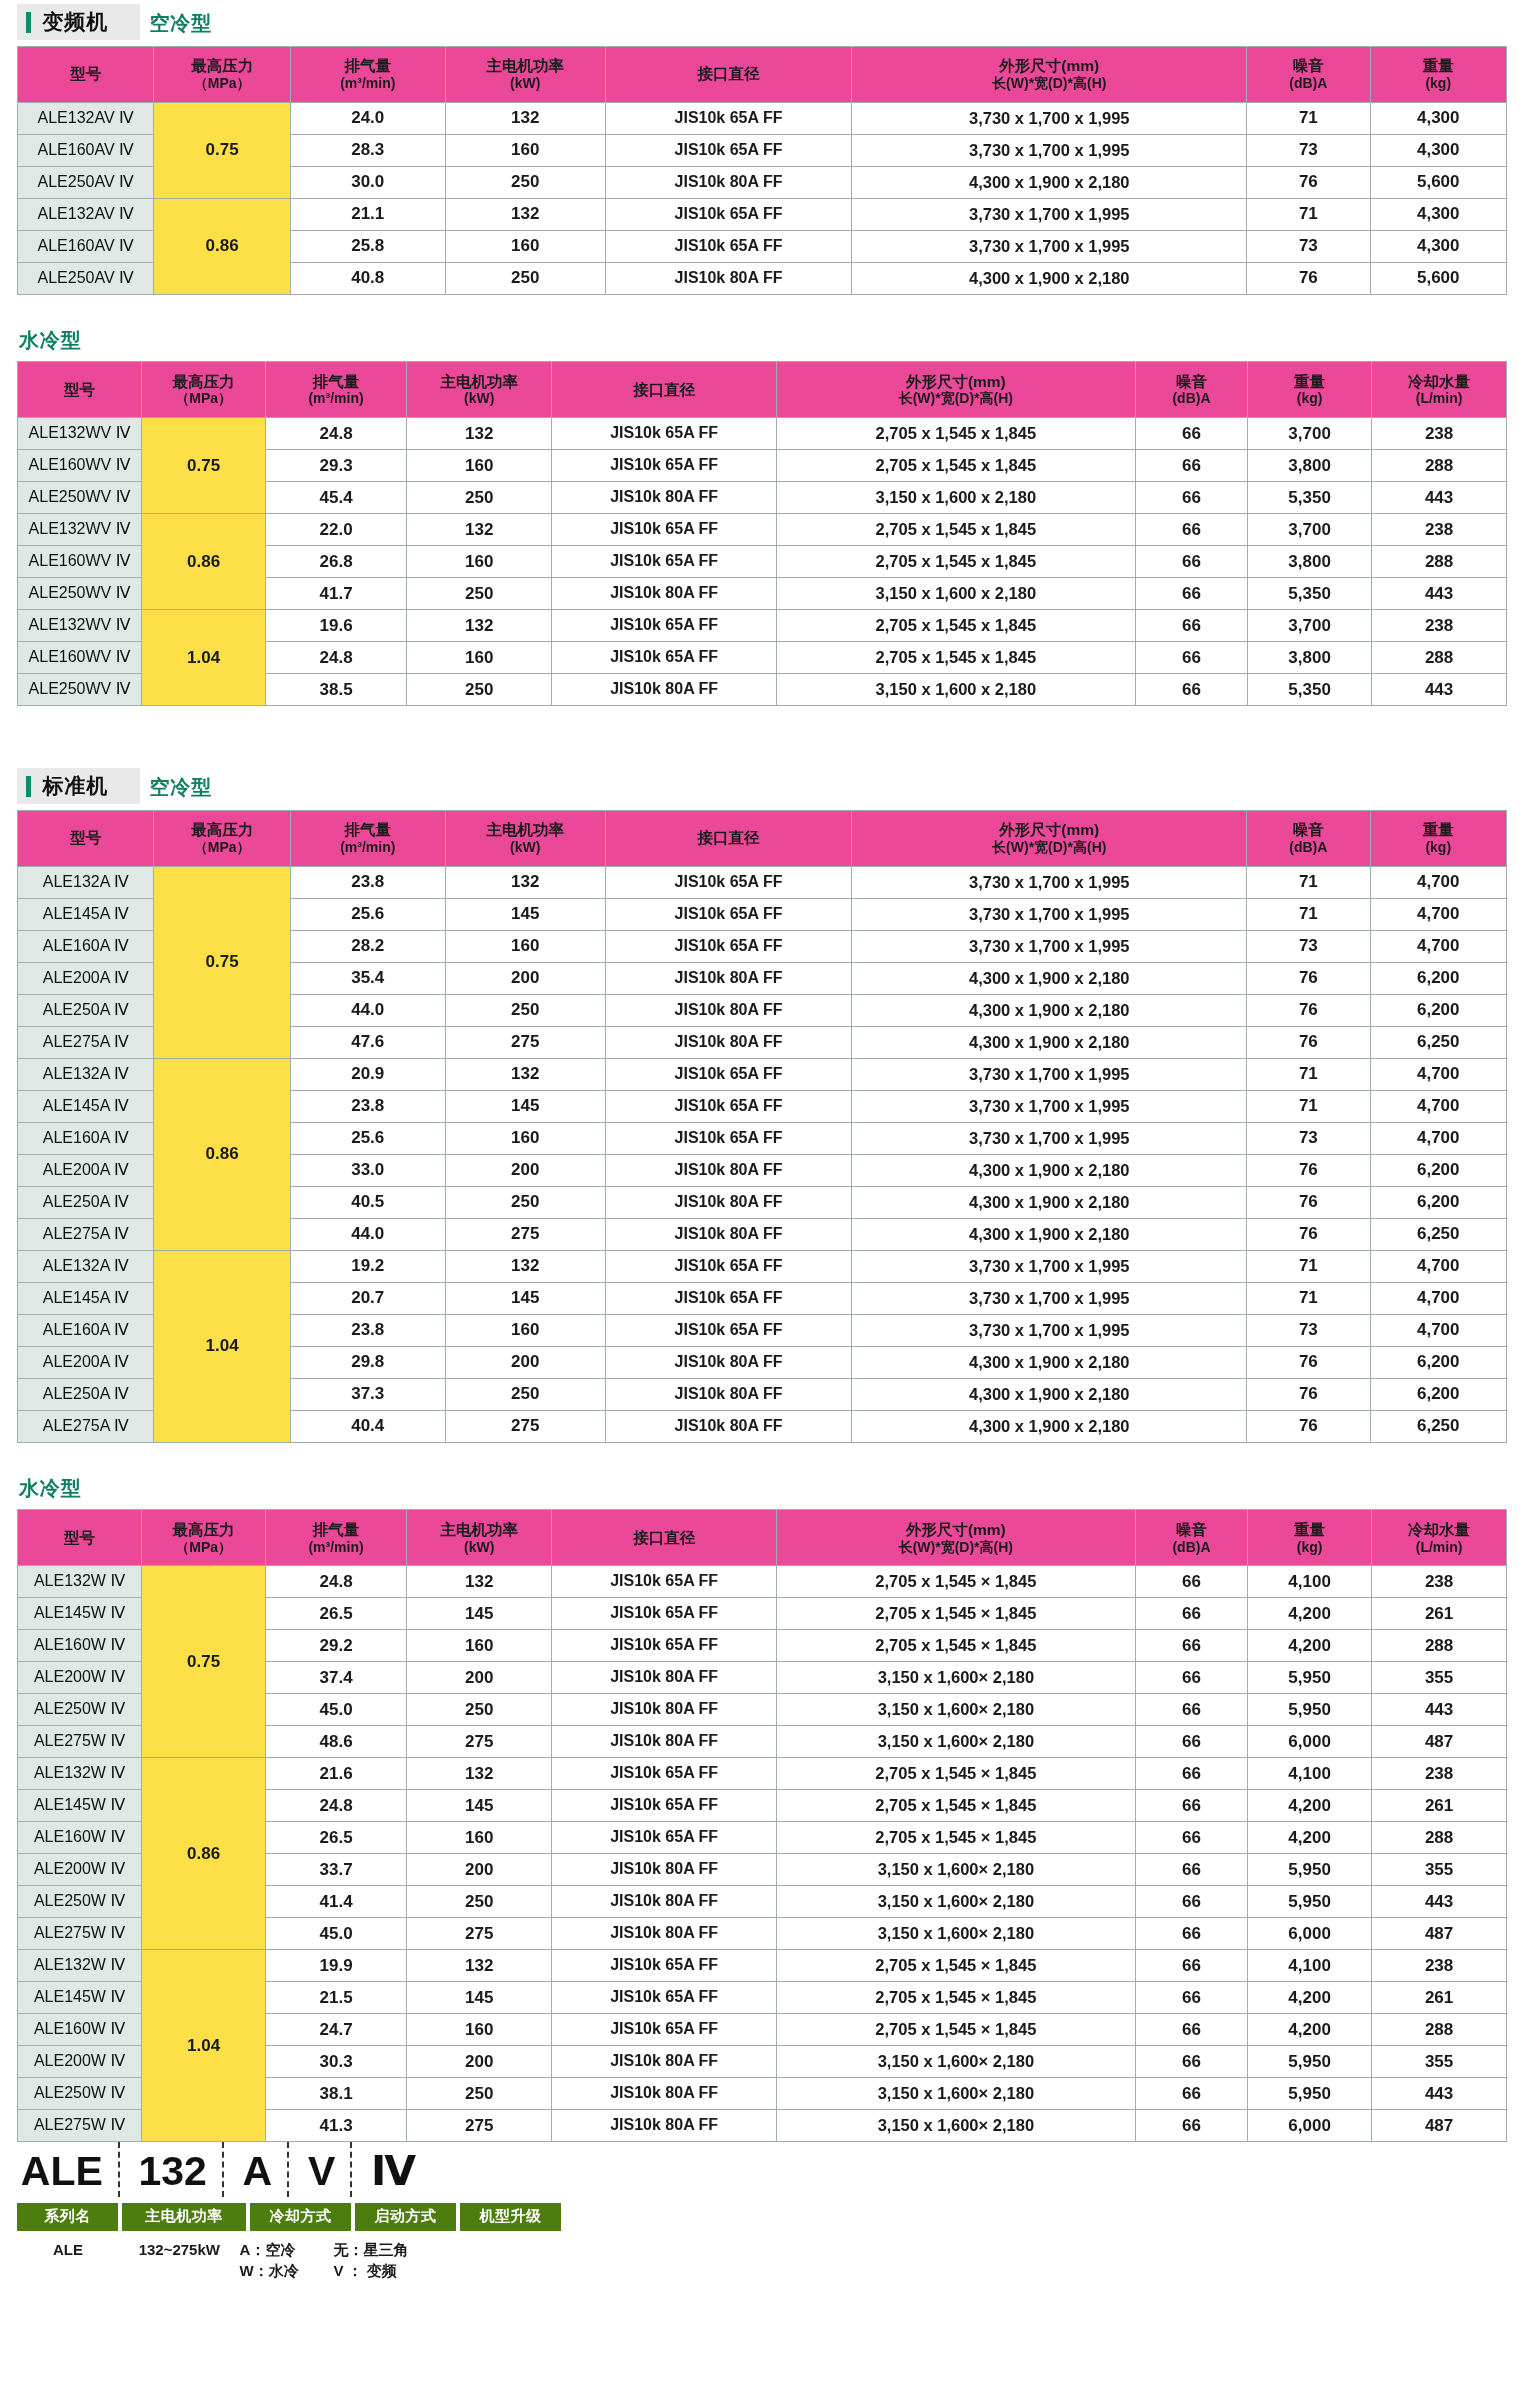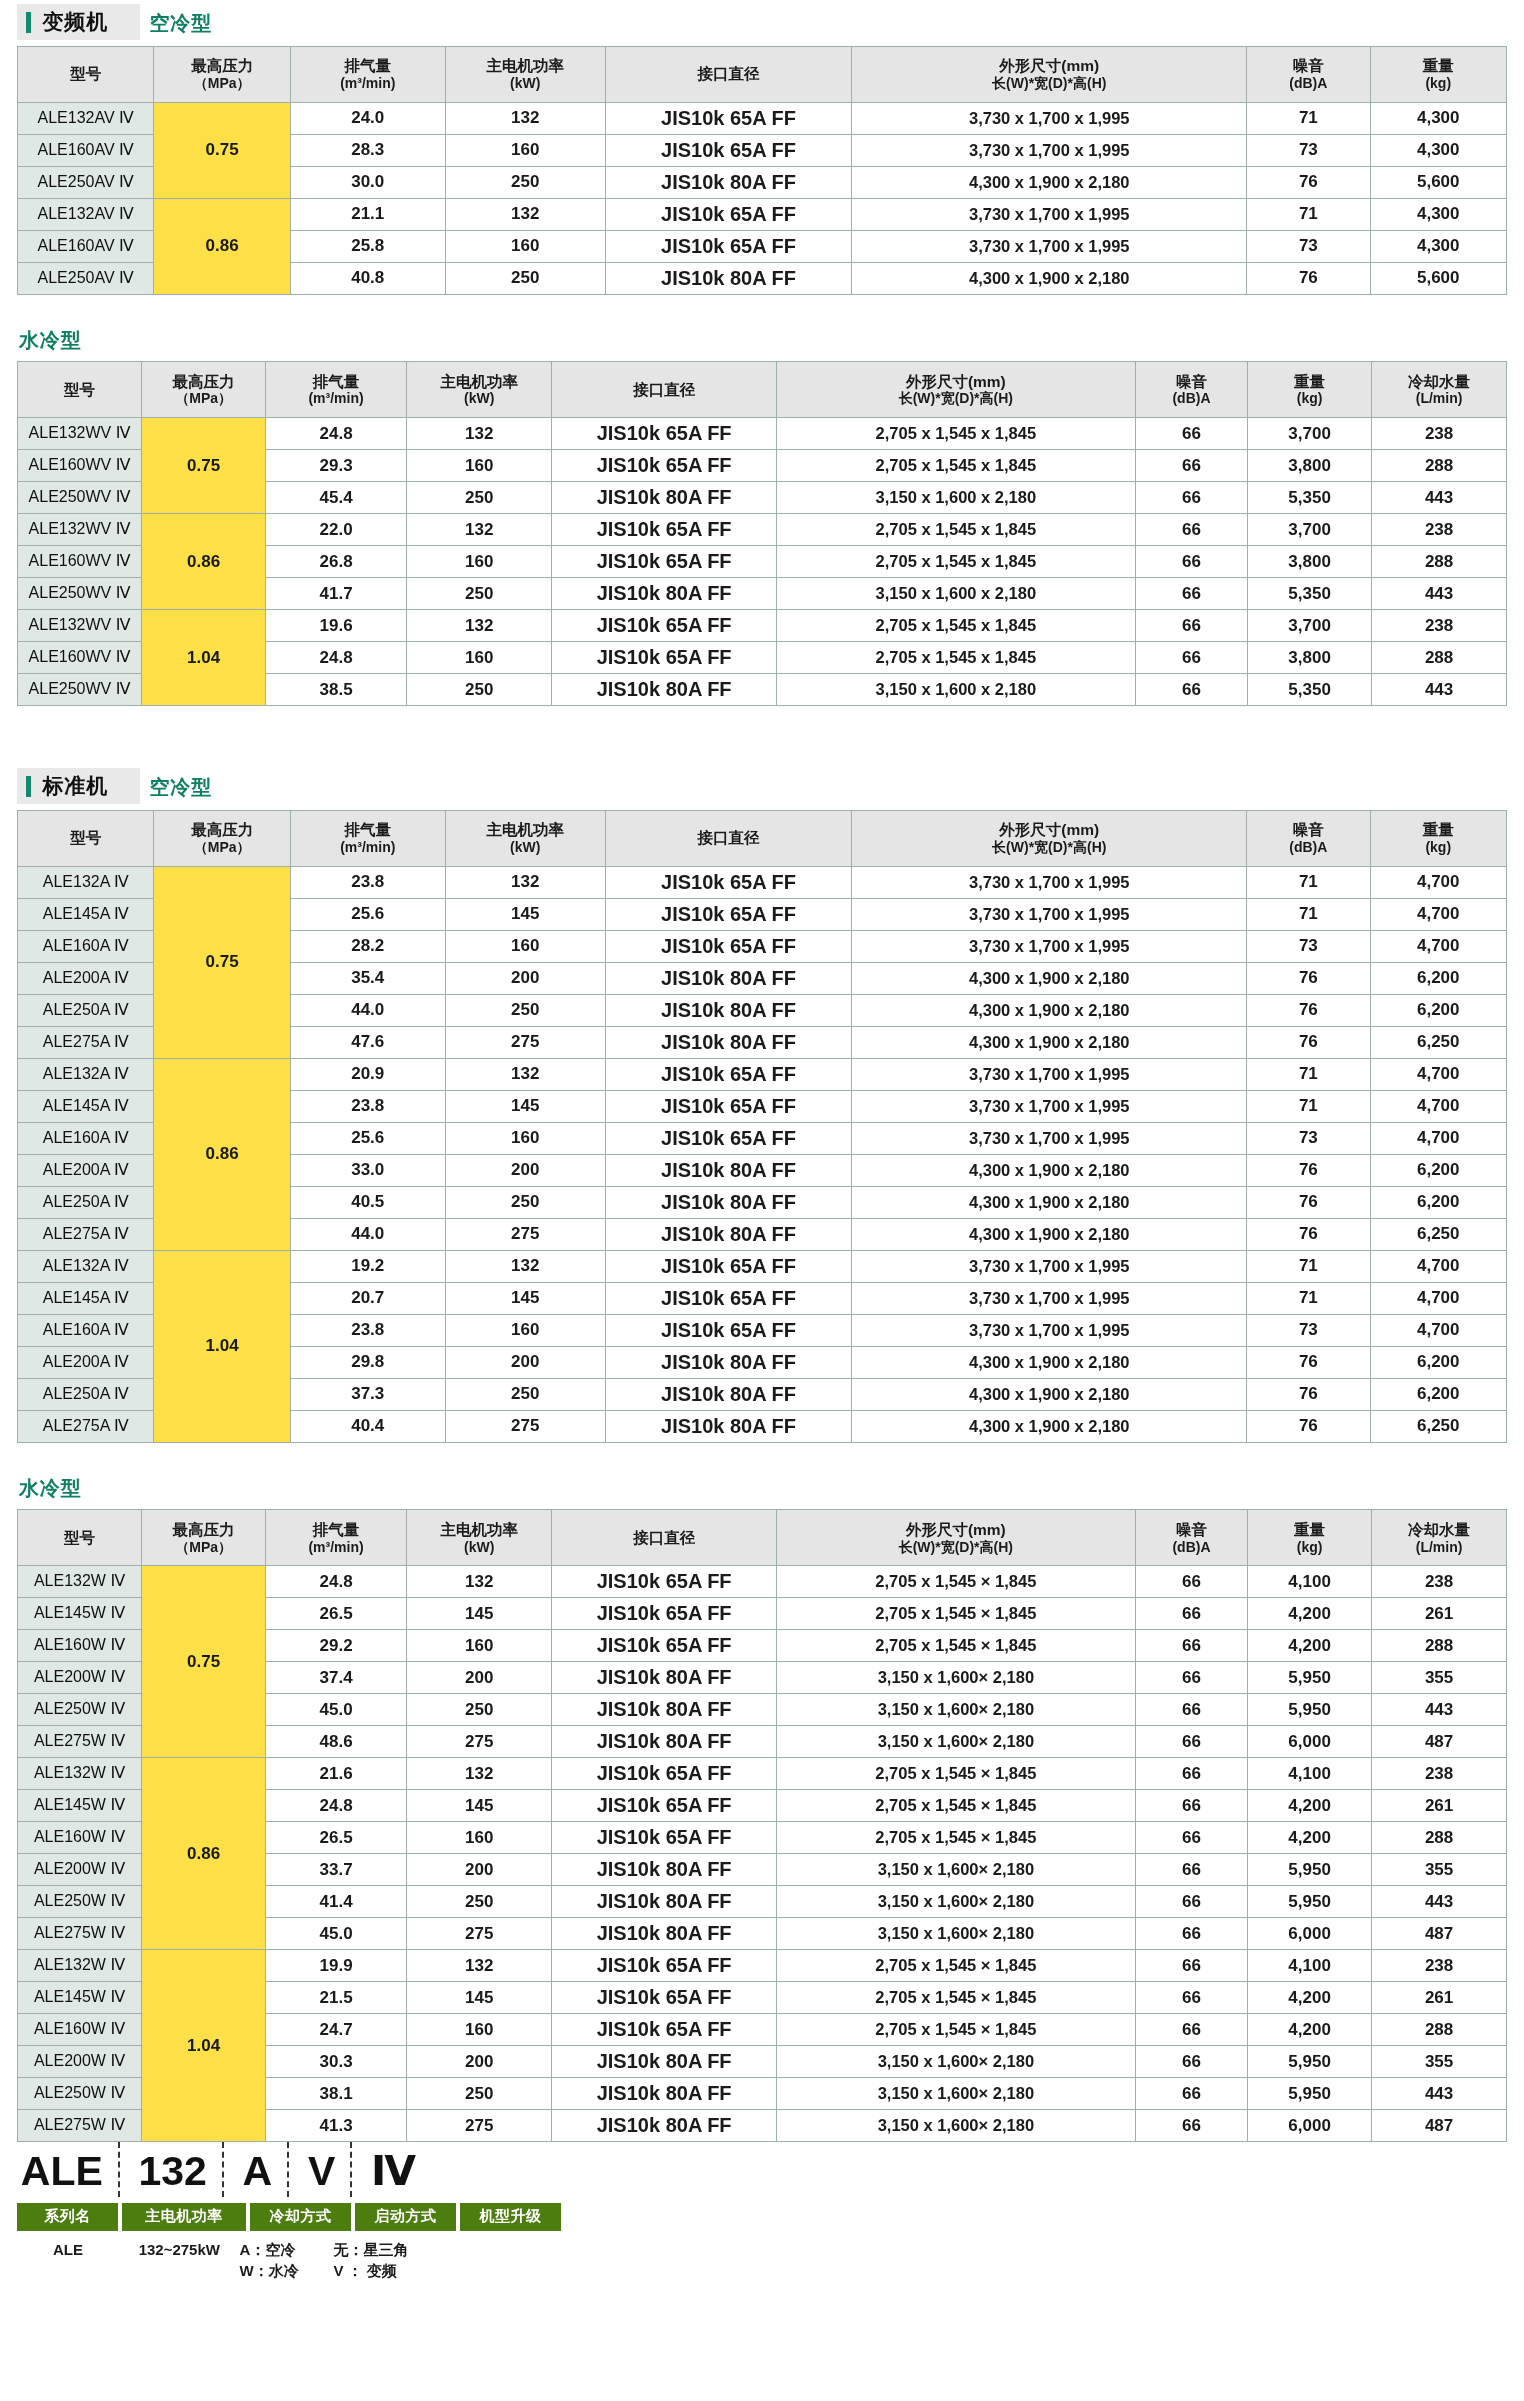--- a/index.html
+++ b/index.html
@@ -66,21 +66,21 @@
   }
   table.spec th,table.spec td{
     border:0.9px solid #9fb0ac;
     text-align:center;
     vertical-align:middle;
     padding:0;
     height:31px;
     line-height:1.15;
   }
   table.spec thead th{
-    background:#e5e5e5;
+    background:#ec4899;
     font-weight:bold;
     font-size:15.5px;
     height:55px;
     color:#1b1b1b;
     text-align:center;
   }
   table.spec thead th .l2{
     display:block;
     font-size:14px;
     font-weight:bold;
@@ -90,21 +90,21 @@
     font-weight:normal;
     font-size:16px;
     color:#111;
   }
   td.press{
     background:#fde047;
     font-weight:bold;
     font-size:17px;
   }
   td.num{font-weight:bold;font-size:17px;background:#fff;}
-  td.conn{font-weight:bold;font-size:20px;background:#fff;}
+  td.conn{font-weight:bold;font-size:16px;background:#fff;}
   td.dim{font-weight:bold;font-size:16.5px;background:#fff;}
 
   .gap-lg{height:58px;}
   .gap-md{height:32px;}
 
   .note{
     text-align:right;
     font-size:15px;
     font-weight:bold;
     color:#111;

